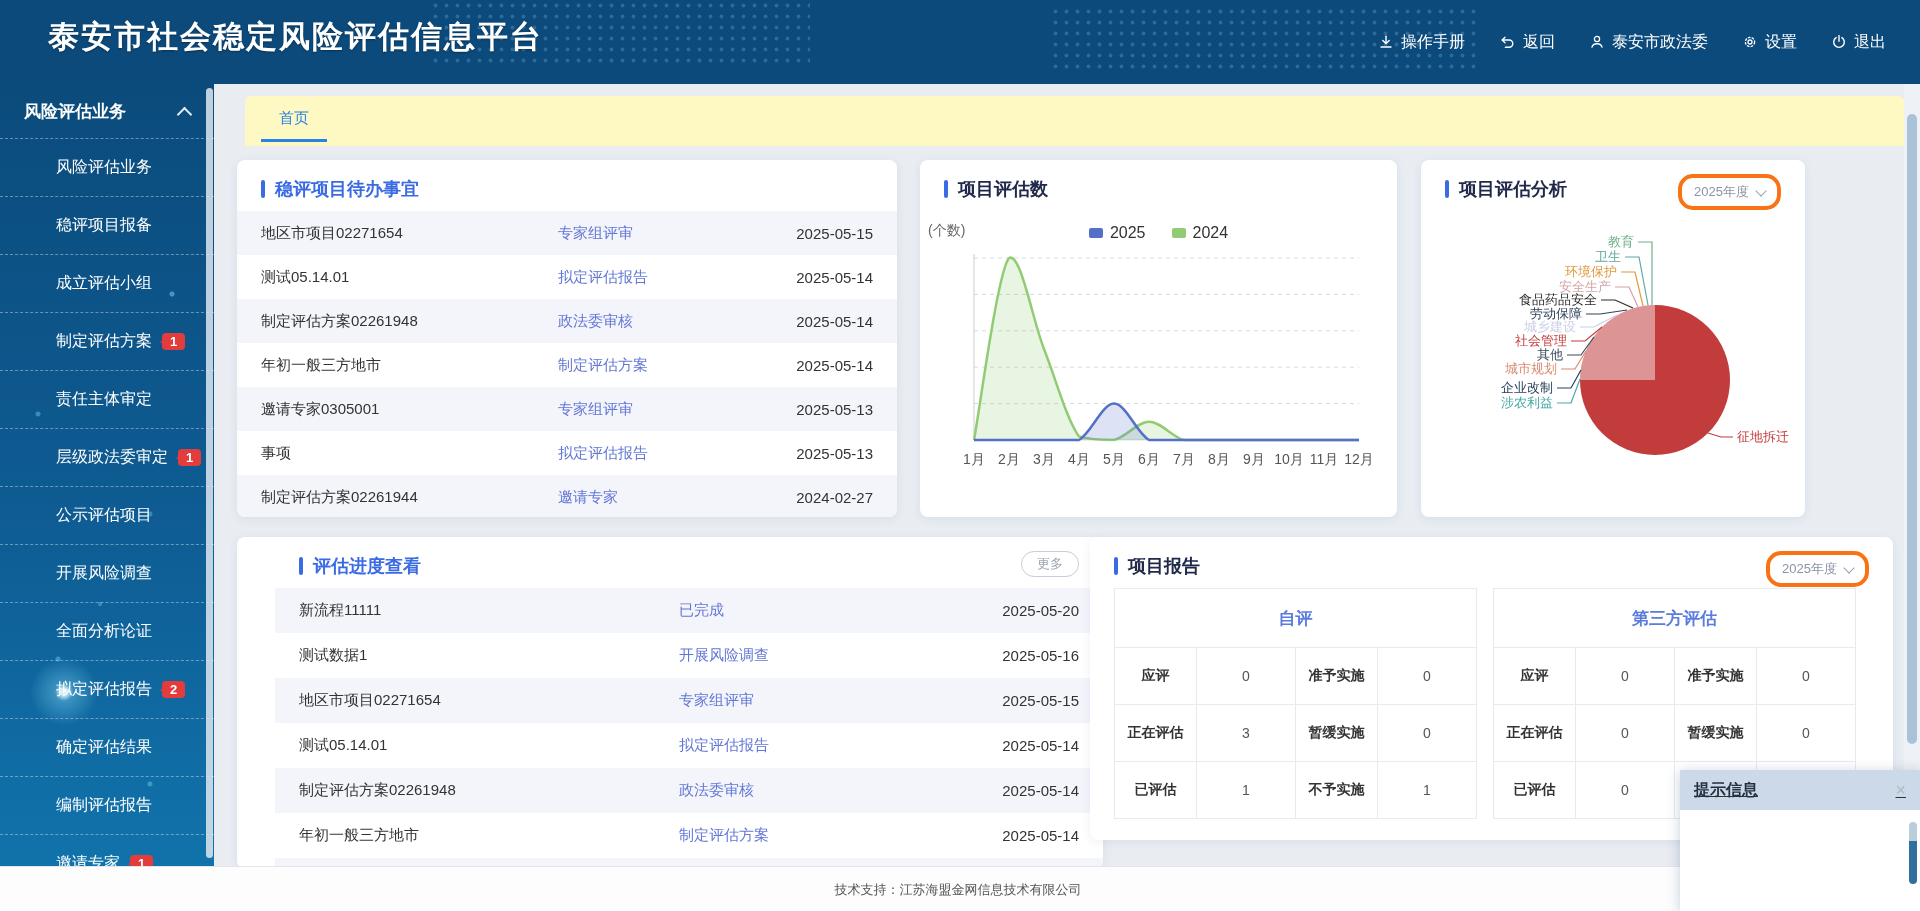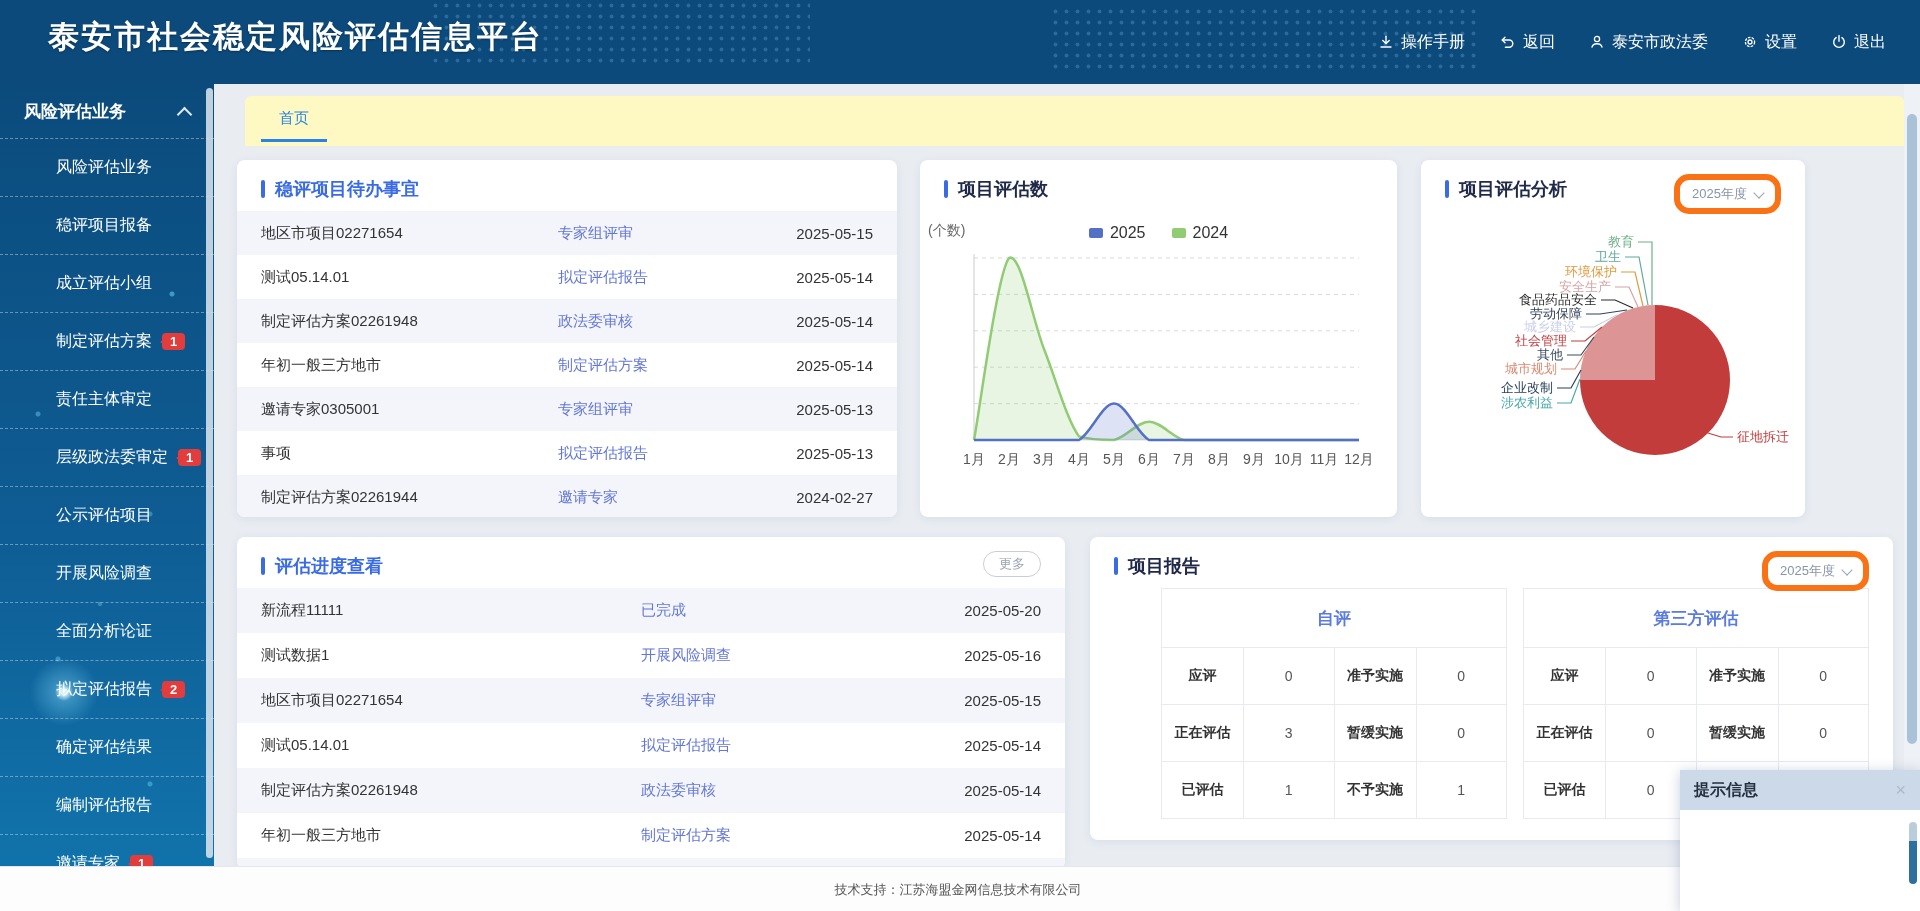--- a/index.html
+++ b/index.html
@@ -51,60 +51,60 @@
   .tab-item{display:inline-block;margin-left:16px;padding:13px 18px 11px;color:#2a82e4;
     font-size:15px;border-bottom:3px solid #2a82e4;cursor:pointer;}
   .card{position:absolute;background:#fff;border-radius:8px;box-shadow:0 2px 10px rgba(30,60,110,.08);z-index:2;}
   .card-title{display:flex;align-items:center;gap:10px;padding:17px 24px 8px;font-size:18px;font-weight:bold;}
   .tbar{width:4px;height:18px;border-radius:2px;background:#3a6be4;flex:none;}
   .title-blue{color:#3a6be4;}
   .title-dark{color:#20294a;}
   .card-todo{left:237px;top:160px;width:660px;height:357px;overflow:hidden;}
   .card-line{left:920px;top:160px;width:477px;height:357px;overflow:hidden;}
   .card-pie{left:1421px;top:160px;width:384px;height:357px;overflow:hidden;}
-  .card-progress{left:237px;top:537px;width:828px;height:332px;overflow:hidden;}
+  .card-progress{left:237px;top:537px;width:828px;height:332px;overflow:hidden;padding-left:38px;}
   .card-report{left:1090px;top:537px;width:803px;height:303px;overflow:hidden;}
   .list-rows{padding:2px 0 0;}
   .list-row{display:flex;align-items:center;padding:0 24px;font-size:15px;color:#333;}
   .card-todo .list-row{height:44px;}
   .card-progress .list-row{height:45px;}
   .list-row.striped{background:#f3f5fb;}
   .row-name{flex:1;white-space:nowrap;overflow:hidden;text-overflow:ellipsis;}
   .row-action{color:#6377d6;text-decoration:none;cursor:pointer;}
   .card-todo .row-action{width:205px;}
   .card-progress .row-action{width:290px;}
   .row-date{width:110px;text-align:right;color:#333;}
   .corner{position:absolute;top:14px;right:24px;}
-  .pill{display:inline-flex;align-items:center;gap:8px;border:6px solid #f97316;color:#8a94a6;
+  .pill{display:inline-flex;align-items:center;gap:8px;border:4px solid #f97316;color:#8a94a6;
     border-radius:15px;font-size:13px;padding:5px 12px;background:#fff;cursor:pointer;text-align:right;}
   .pill .chev-d{width:7px;height:7px;border-right:1.6px solid #9aa3b0;border-bottom:1.6px solid #9aa3b0;
     transform:rotate(45deg);margin-top:-3px;}
   .more-pill{border:1px solid #c8cdd6;color:#9aa3b0;border-radius:13px;padding:3px 15px;
     font-size:13px;background:#fff;cursor:pointer;}
   
   .legend{display:flex;justify-content:center;gap:26px;margin-top:15px;font-size:16px;color:#333;}
   .legend-item{display:flex;align-items:center;gap:7px;}
   .legend-sq{width:14px;height:10px;border-radius:2px;}
   .unit-label{position:absolute;left:8px;top:62px;font-size:14px;color:#666;}
   .line-svg{position:absolute;left:14px;top:80px;}
   
-  .rwrap{display:flex;gap:16px;padding:0 24px;margin-top:2px;margin-left:47px;}
+  .rwrap{display:flex;gap:16px;padding:0 24px;margin-top:2px;}
   .rtable{width:363px;border:1px solid #e7eaef;box-sizing:border-box;}
   .rhead{height:58px;display:flex;align-items:center;justify-content:center;color:#5a7be0;
     font-size:17px;font-weight:bold;border-bottom:1px solid #e7eaef;}
   .rrow{display:flex;border-bottom:1px solid #e7eaef;height:56px;}
   .rrow:last-child{border-bottom:none;}
   .rcell{display:flex;align-items:center;justify-content:center;font-size:14px;
     border-right:1px solid #e7eaef;box-sizing:border-box;}
   .rcell:last-child{border-right:none;}
   .rlabel{width:82px;color:#333;font-weight:bold;flex:none;}
   .rval{flex:1;color:#555;}
   
   .popup{position:absolute;left:1680px;top:770px;width:240px;height:141px;background:#fff;
-    box-shadow:0 2px 12px rgba(30,60,110,.25);z-index:10;}
+    box-shadow:0 2px 12px rgba(30,60,110,.25);z-index:10;text-decoration:underline;}
   .popup-head{height:40px;background:#ccd9e8;display:flex;align-items:center;
     justify-content:space-between;padding:0 14px;}
   .popup-title{font-size:16px;font-weight:bold;color:#24303f;}
   .popup-close{color:#aeb9c6;font-size:18px;cursor:pointer;line-height:1;}
   .popup-body{padding:10px 14px;position:relative;}
   .popup-link{display:block;color:#3f6fd8;font-size:15px;line-height:26px;text-decoration:none;cursor:pointer;
     white-space:nowrap;overflow:hidden;}
   .popup-muted{color:#555;font-size:15px;line-height:26px;white-space:nowrap;overflow:hidden;}
   .popup-scroll{position:absolute;right:3px;top:52px;width:8px;height:62px;border-radius:4px;
     background:linear-gradient(180deg,#b9cdda 0 30%,#2e6f9e 30% 100%);}

